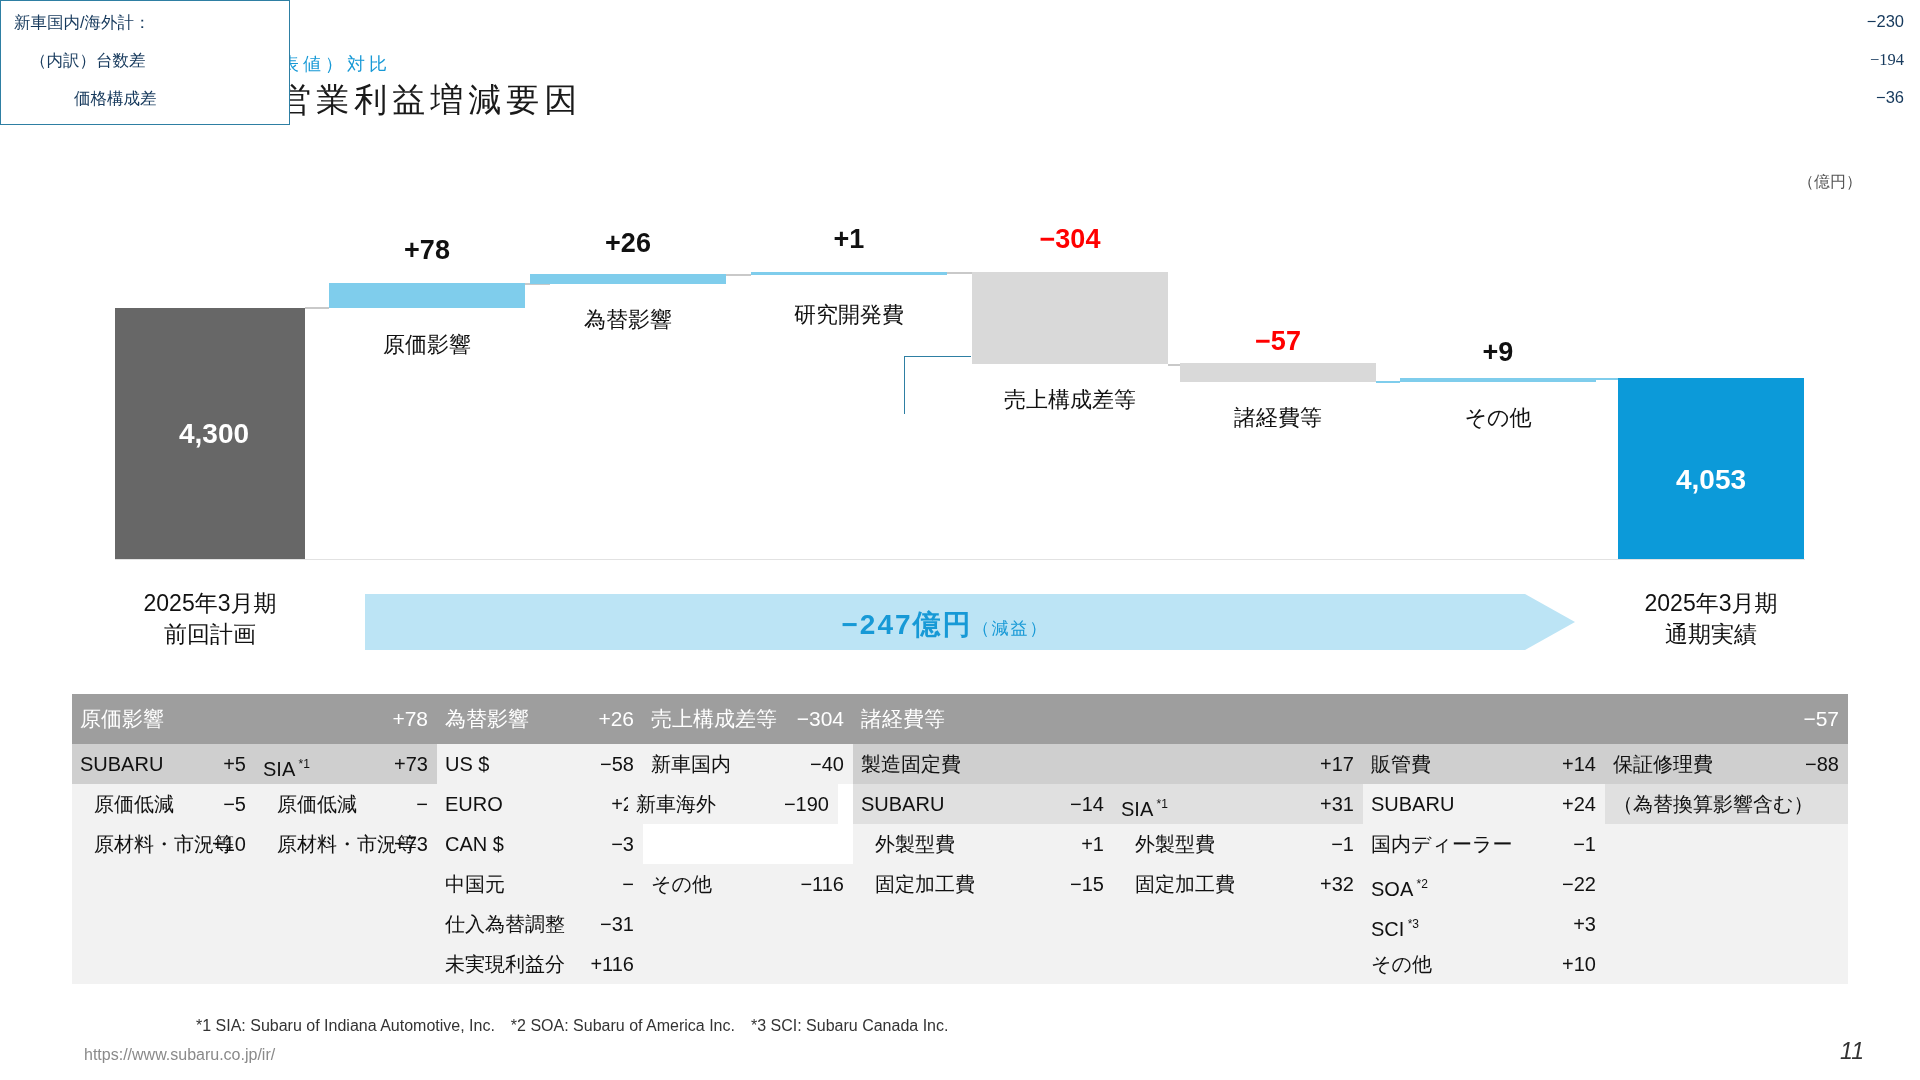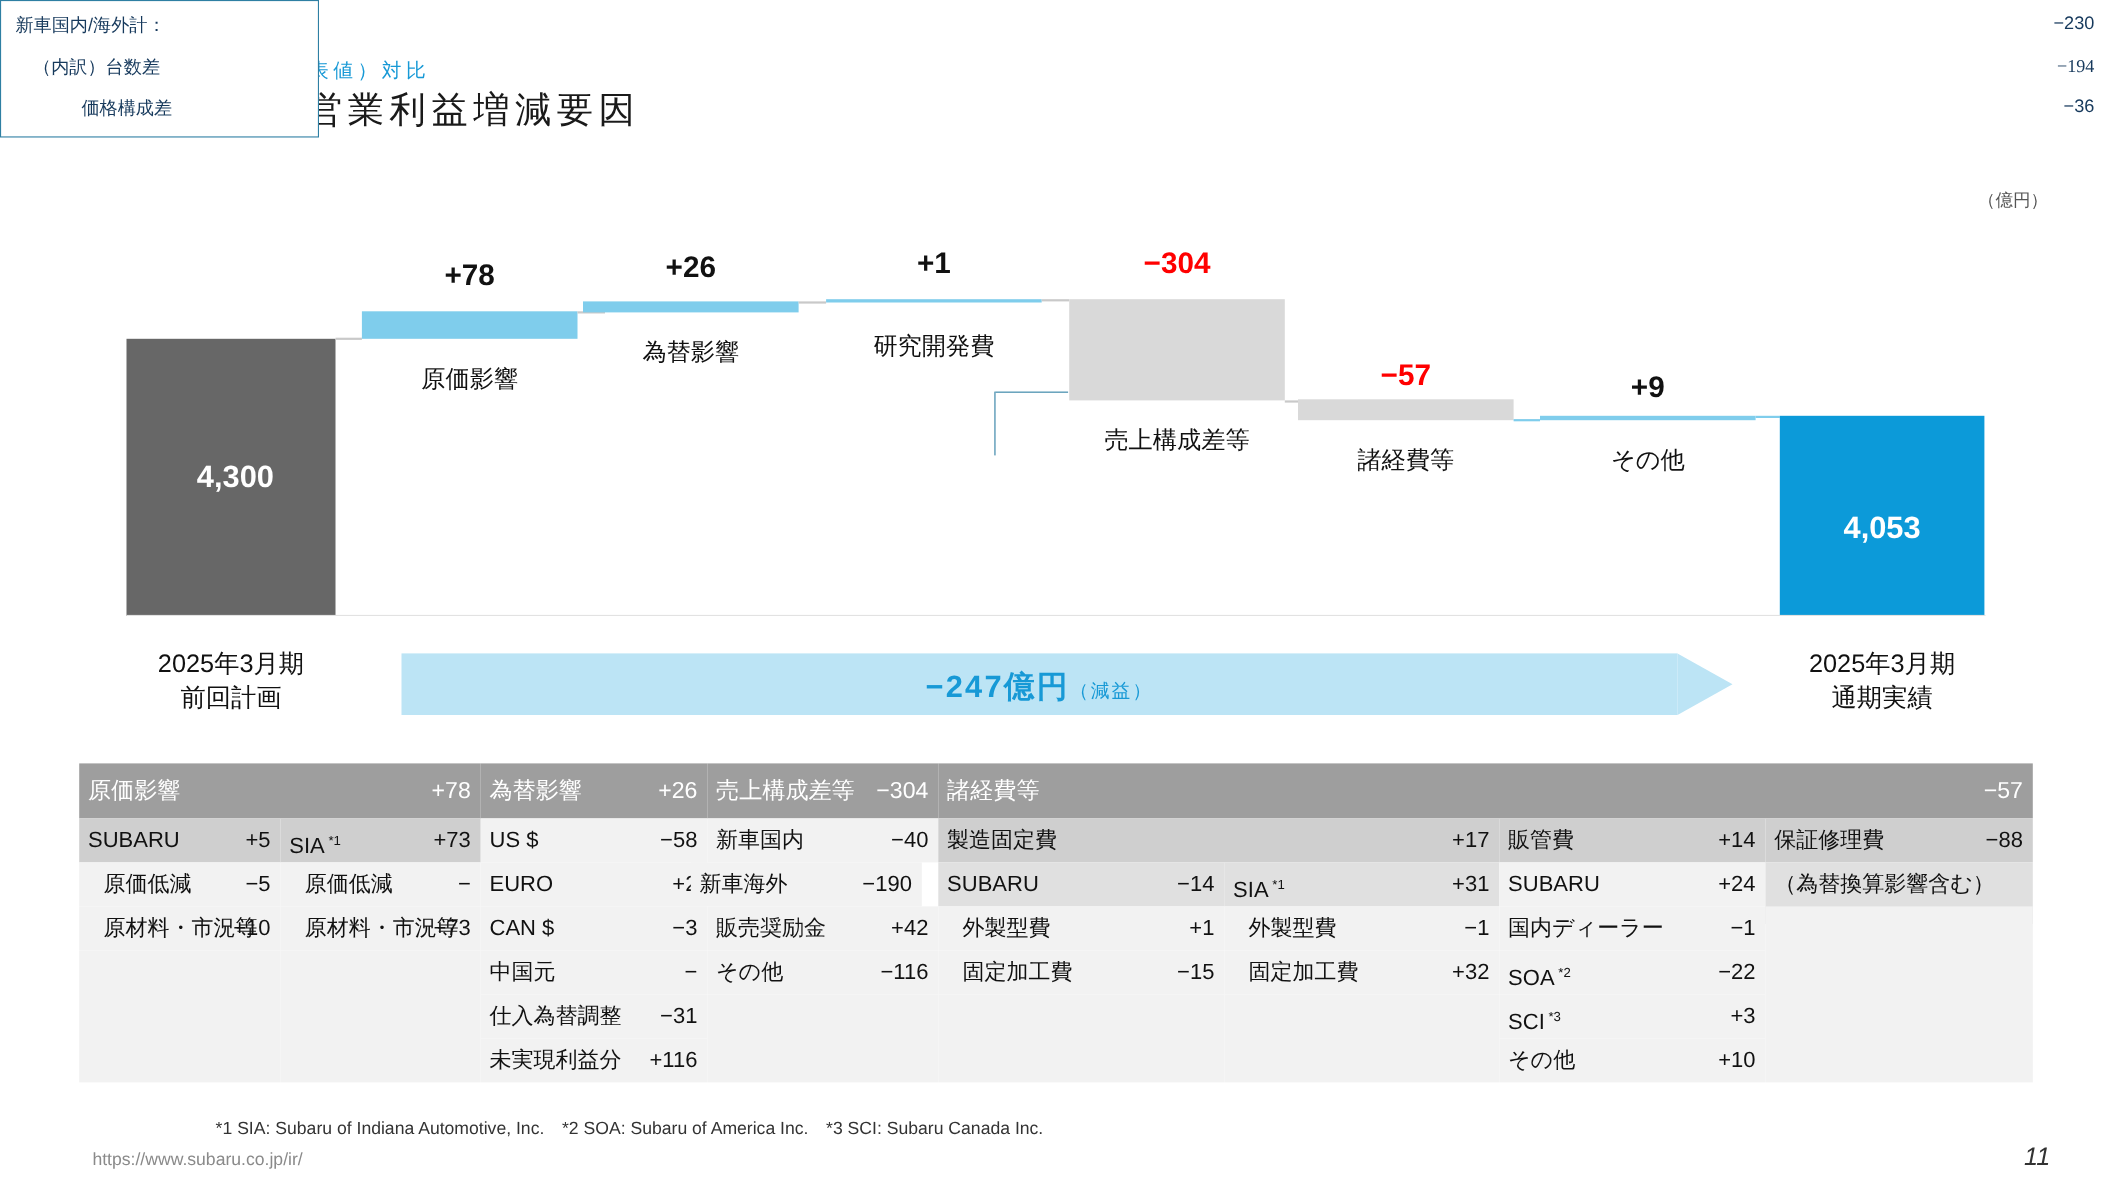--- a/index.html
+++ b/index.html
@@ -221,24 +221,20 @@
       <span class="cr">−304</span>
     </div>
     <div class="cell itm" style="left: 571px; top: 50px; width: 210px; height: 40px;">
       <span class="cl">新車国内</span>
       <span class="cr">−40</span>
     </div>
     <div class="cell itm" style="left: 556px; top: 90px; width: 210px; height: 40px;">
       <span class="cl">新車海外</span>
       <span class="cr">−190</span>
     </div>
-    <div class="cell itm" style="left: 571px; top: 130px; width: 210px; height: 40px;">
-      <span class="cl">販売奨励金</span>
-      <span class="cr">+42</span>
-    </div>
     <div class="cell itm" style="left: 571px; top: 170px; width: 210px; height: 40px;">
       <span class="cl">その他</span>
       <span class="cr">−116</span>
     </div>
     <div class="cell hdr" style="left: 781px; top: 0px; width: 995px; height: 50px;">
       <span class="cl">諸経費等</span>
       <span class="cr">−57</span>
     </div>
     <div class="cell sub" style="left: 781px; top: 50px; width: 510px; height: 40px;">
       <span class="cl">製造固定費</span>

